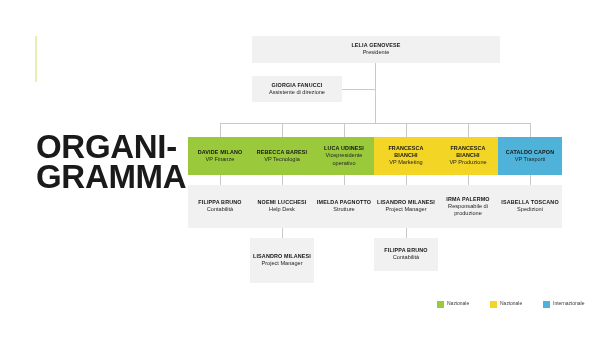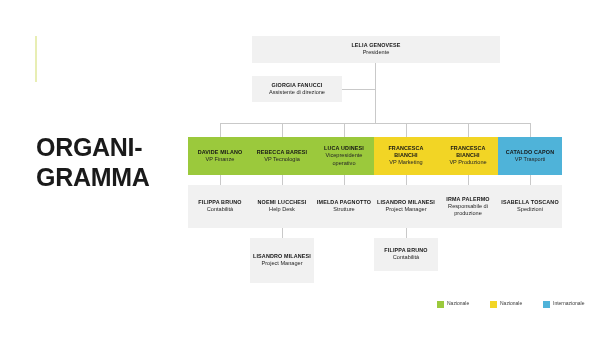--- a/index.html
+++ b/index.html
@@ -29,21 +29,21 @@
     width: 2px;
     height: 46px;
     background: #e8eeb4;
   }
   
   .title {
     position: absolute;
     left: 36px;
     top: 132px;
     width: 150px;
-    font-size: 25px;
+    font-size: 33px;
     line-height: 30px;
     font-weight: bold;
     letter-spacing: -0.3px;
     color: #1a1a1a;
     font-family: "Liberation Sans", sans-serif;
   }
   .title .l2 { display: block; }
 
   
   .chart {

